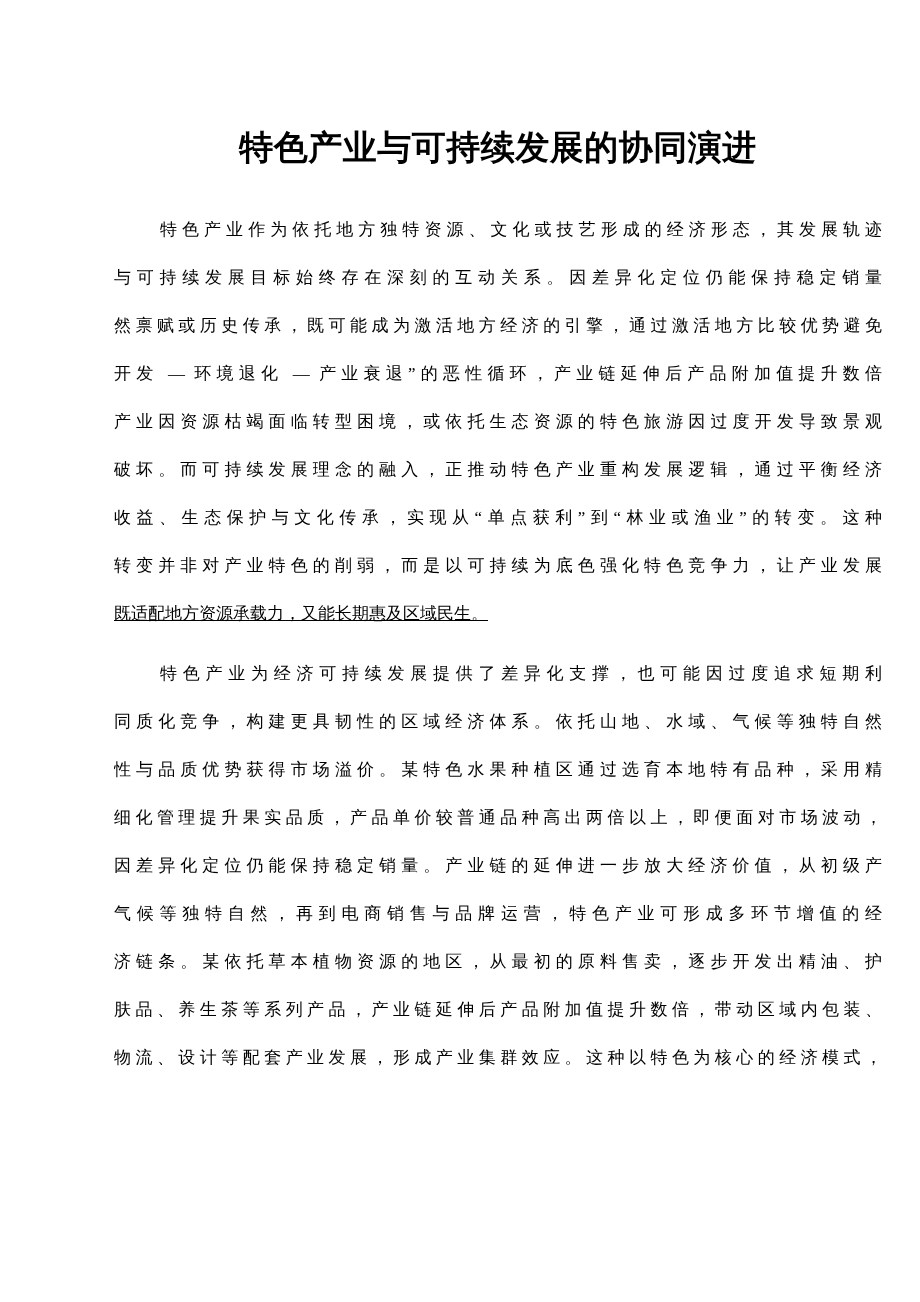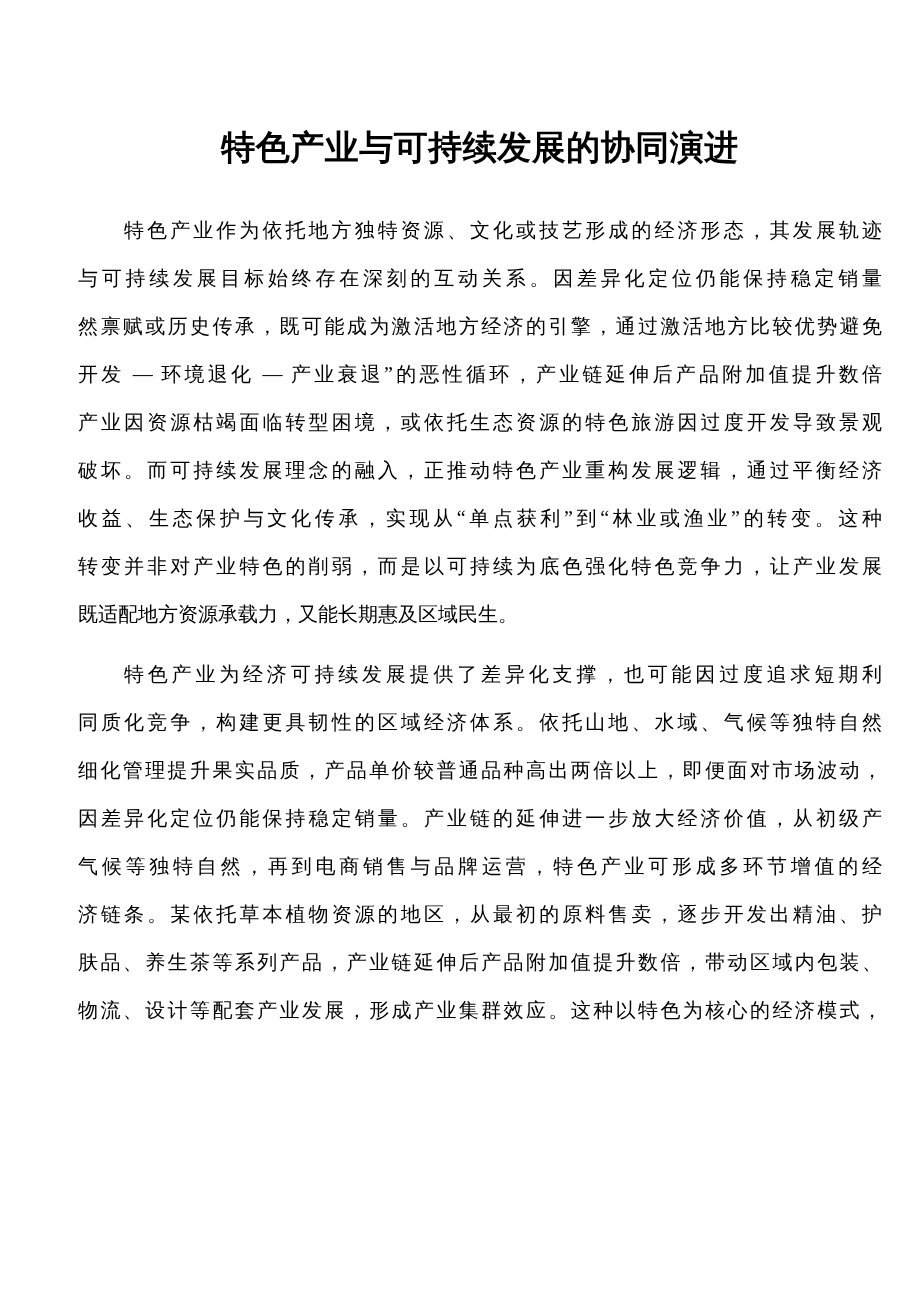--- a/index.html
+++ b/index.html
@@ -7,56 +7,57 @@
     padding: 0;
   }
   .page {
     position: relative;
     width: 920px;
     height: 1302px;
     background: #ffffff;
     color: #000000;
     overflow: hidden;
     box-sizing: border-box;
-    padding: 124px 38px 0 78px;
+    padding: 124px 38px 0 114px;
   }
   .doc-title {
     margin: 0 0 36px 0;
     font-family: "Liberation Sans", sans-serif;
     font-weight: bold;
     font-size: 34px;
     line-height: 46px;
     height: 46px;
     text-align: center;
     letter-spacing: 0.5px;
     white-space: nowrap;
   }
   .paragraph {
     margin: 0;
   }
   .paragraph + .paragraph {
     margin-top: 12px;
   }
   .line {
     font-family: "Liberation Serif", serif;
-    font-size: 20px;
+    font-size: 17px;
     line-height: 48px;
     height: 48px;
     overflow: hidden;
     white-space: nowrap;
     text-align: justify;
     text-align-last: justify;
     text-justify: inter-character;
   }
   .line.indent {
     text-indent: 46px;
   }
   .line.para-end {
     text-align: left;
     text-align-last: left;
+    text-decoration: underline;
   }
 </style>
 </head>
 <body style="background: rgb(255, 255, 255);">
 
 <div class="page" style="background: rgb(255, 255, 255); color: rgb(0, 0, 0);">
 
   <h1 class="doc-title">特色产业与可持续发展的协同演进</h1>
 
   <div class="paragraph">
@@ -67,20 +68,21 @@
     <div class="line">产业因资源枯竭面临转型困境，或依托生态资源的特色旅游因过度开发导致景观</div>
     <div class="line">破坏。而可持续发展理念的融入，正推动特色产业重构发展逻辑，通过平衡经济</div>
     <div class="line">收益、生态保护与文化传承，实现从“单点获利”到“林业或渔业”的转变。这种</div>
     <div class="line">转变并非对产业特色的削弱，而是以可持续为底色强化特色竞争力，让产业发展</div>
     <div class="line para-end">既适配地方资源承载力，又能长期惠及区域民生。</div>
   </div>
 
   <div class="paragraph">
     <div class="line indent">特色产业为经济可持续发展提供了差异化支撑，也可能因过度追求短期利</div>
     <div class="line">同质化竞争，构建更具韧性的区域经济体系。依托山地、水域、气候等独特自然</div>
+    <div class="line">性与品质优势获得市场溢价。某特色水果种植区通过选育本地特有品种，采用精</div>
     <div class="line">细化管理提升果实品质，产品单价较普通品种高出两倍以上，即便面对市场波动，</div>
     <div class="line">因差异化定位仍能保持稳定销量。产业链的延伸进一步放大经济价值，从初级产</div>
     <div class="line">气候等独特自然，再到电商销售与品牌运营，特色产业可形成多环节增值的经</div>
     <div class="line">济链条。某依托草本植物资源的地区，从最初的原料售卖，逐步开发出精油、护</div>
     <div class="line">肤品、养生茶等系列产品，产业链延伸后产品附加值提升数倍，带动区域内包装、</div>
     <div class="line">物流、设计等配套产业发展，形成产业集群效应。这种以特色为核心的经济模式，</div>
   </div>
 
 </div>
 

